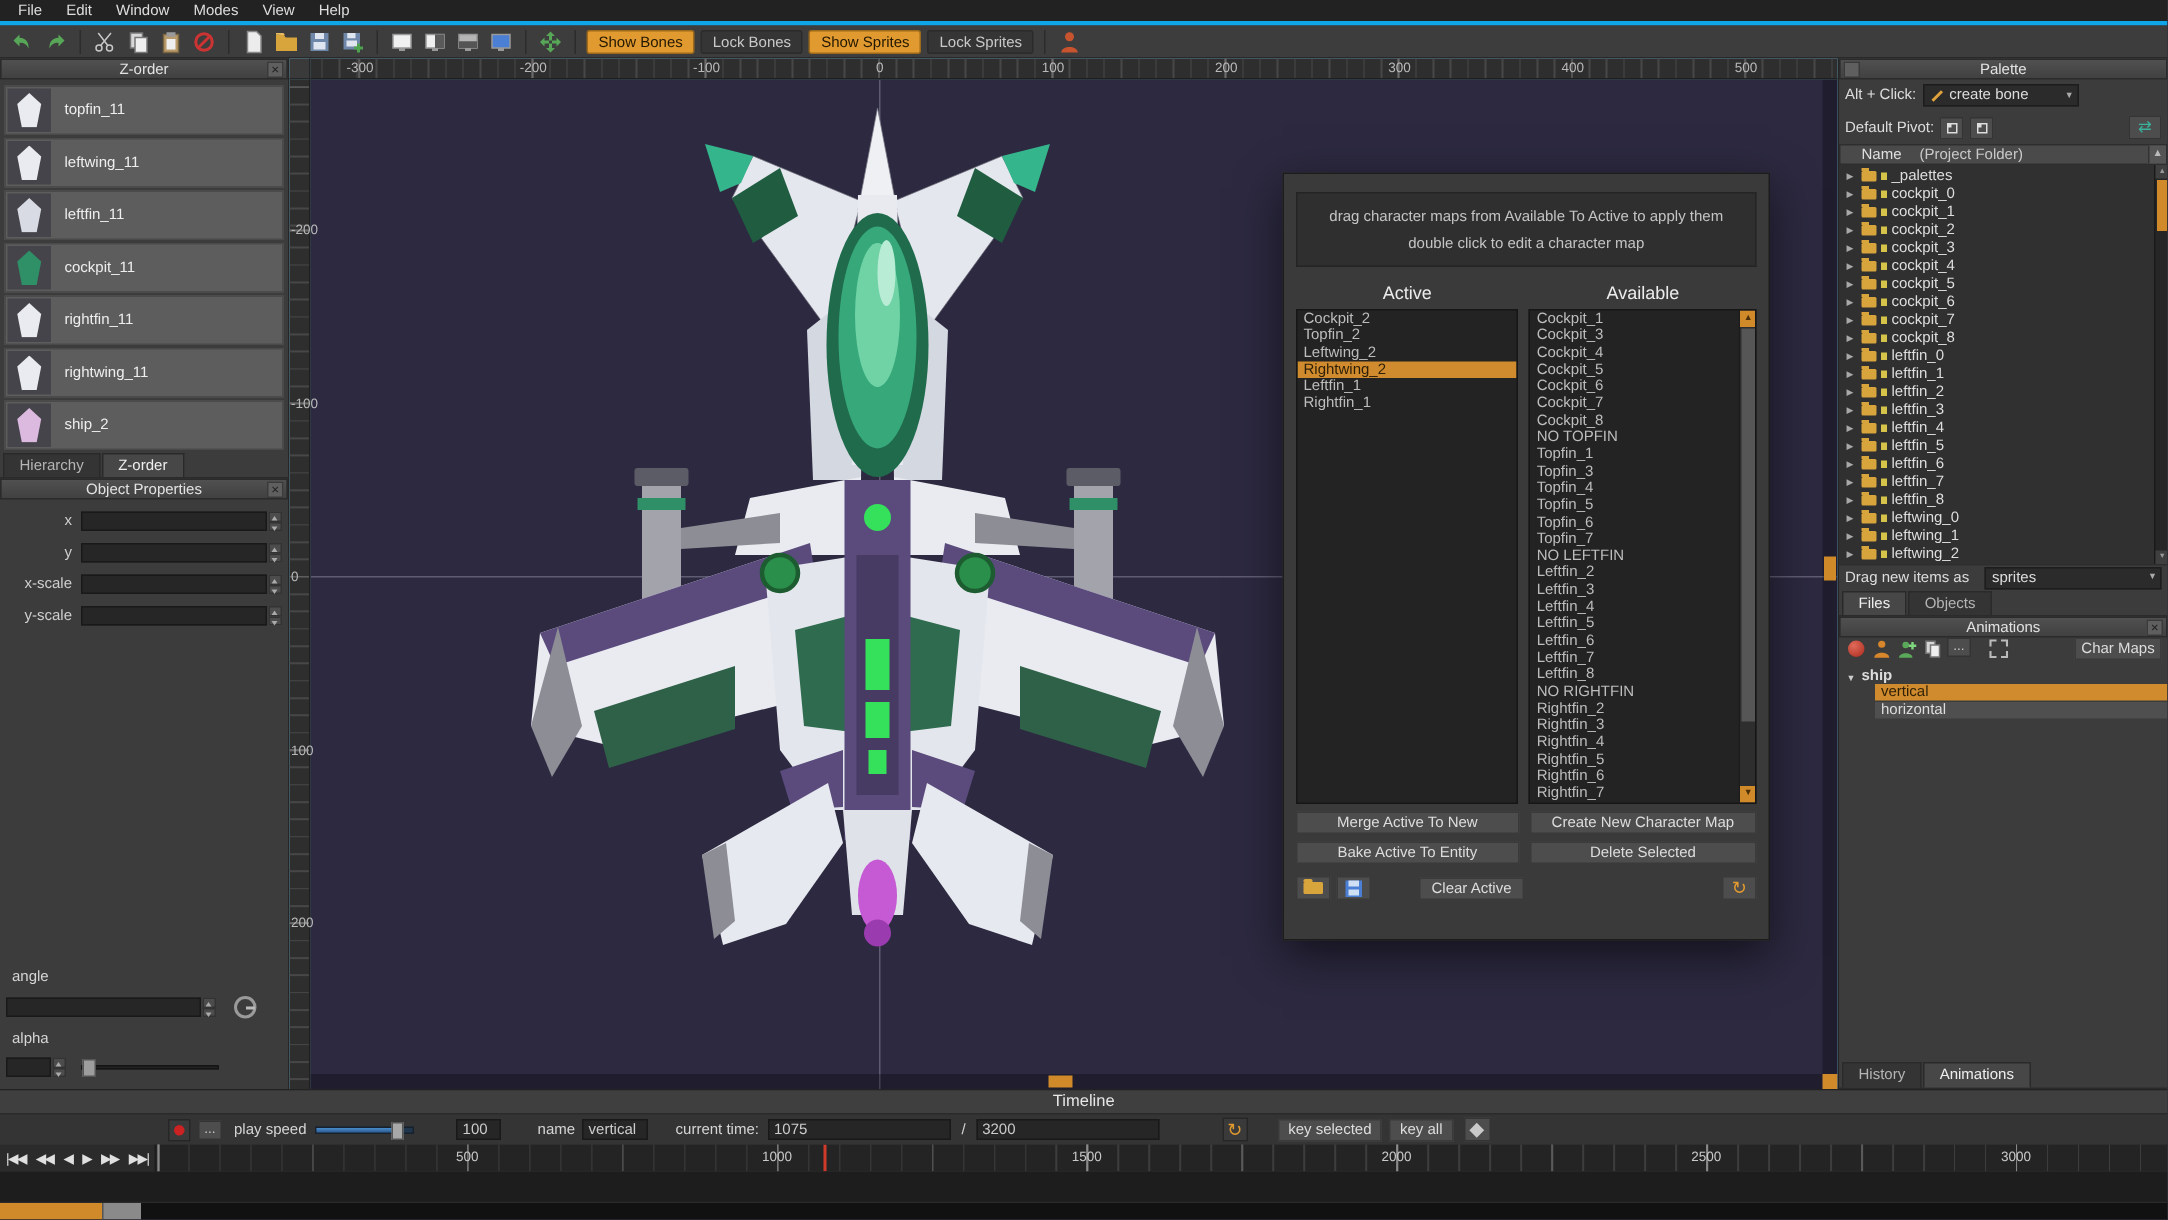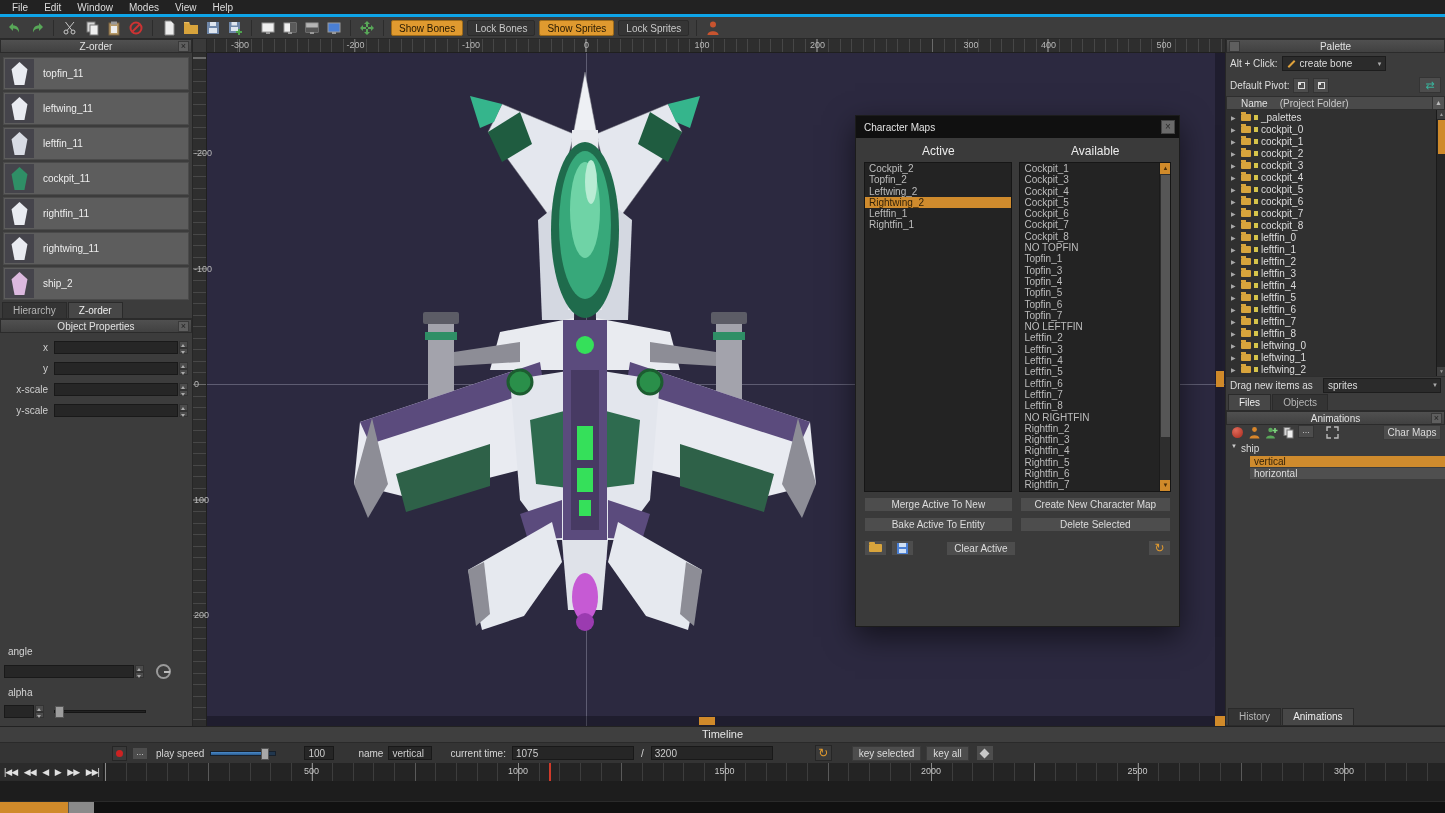--- a/index.html
+++ b/index.html
@@ -167,21 +167,21 @@
   .tree-scroll .thumb { position:absolute; left:1px; width:7px; top:10px; height:34px; background:#d08a2a; }
   .drag-row { height:17px; padding:0 4px; gap:5px; border-top:1px solid #2e2e2e; flex:0 0 auto; }
   .sprites-dd { width:118px; margin-left:auto; }
   .rp-tabs { height:18px; padding-top:1px; }
   .anim-toolbar { height:18px; display:flex; align-items:flex-start; gap:3px; padding:0 4px; flex:0 0 auto; }
   .aicon { width:14px; height:14px; display:flex; align-items:center; justify-content:center; }
   .red-ball { width:11px; height:11px; border-radius:50%; background:radial-gradient(circle at 35% 30%, #e06a5a, #a92a1d); }
   .dots-btn { width:16px; height:13px; background:#4d4d4d; border:1px solid #343434; color:#ccc; text-align:center; line-height:9px; font-size:9px; }
   .dots-btn::before { content:"..."; }
   .charmaps-btn { margin-left:auto; width:58px; }
-  .anim-entity-row { display:flex; align-items:flex-start; height:13px; padding-left:5px; gap:4px; flex:0 0 auto; }
+  .anim-entity-row { display:flex; align-items:flex-end; height:13px; padding-left:5px; gap:4px; flex:0 0 auto;font-weight:bold; }
   .tri-down { font-size:6px; color:#ccc; }
   .tri-down::before { content:"▼"; }
   .anim-list { flex:0 0 auto; }
   .anim-row { height:11px; line-height:11px; margin-left:24px; background:#4f4f4f; color:#ddd; padding-left:4px; font-size:10px; margin-bottom:1px; }
   .anim-row.selected { background:#cf8b2d; color:#2e1f08; }
   .rp-fill { flex:1; }
   .rp-bottom-tabs { height:18px; padding-left:2px; flex:0 0 auto;margin-top:29px; }
 
   
   .timeline { flex:0 0 87px; display:flex; flex-direction:column; border-top:1px solid #222; }
@@ -473,21 +473,21 @@
 
     <div class="canvas-area">
       <div class="ruler-corner"></div>
       <div class="ruler-h">
           <span class="ruler-label" style="left: 33px;">-300</span>
           <span class="ruler-label" style="left: 148.5px;">-200</span>
           <span class="ruler-label" style="left: 264px;">-100</span>
           <span class="ruler-label" style="left: 379.5px;">0</span>
           <span class="ruler-label" style="left: 495px;">100</span>
           <span class="ruler-label" style="left: 610.5px;">200</span>
-          <span class="ruler-label" style="left: 764px;">300</span>
+          <span class="ruler-label" style="left: 726px;">300</span>
           <span class="ruler-label" style="left: 841.5px;">400</span>
           <span class="ruler-label" style="left: 957px;">500</span>
         </div>
       <div class="ruler-v">
           <span class="ruler-label" style="top: 100px;">-200</span>
           <span class="ruler-label" style="top: 215.5px;">-100</span>
           <span class="ruler-label" style="top: 331px;">0</span>
           <span class="ruler-label" style="top: 446.5px;">100</span>
           <span class="ruler-label" style="top: 562px;">200</span>
         </div>
@@ -532,23 +532,23 @@
           <rect x="227" y="356" width="16" height="34" fill="#35e05a"></rect>
           <rect x="227" y="398" width="16" height="24" fill="#35e05a"></rect>
           <rect x="229" y="430" width="12" height="16" fill="#35e05a"></rect>
           <circle cx="235" cy="275" r="9" fill="#35e05a"></circle>
           <polygon points="212,470 258,470 252,540 218,540" fill="#dfe2e9"></polygon>
           <ellipse cx="235" cy="527" rx="13" ry="24" fill="#c65ad4"></ellipse>
           <circle cx="235" cy="552" r="9" fill="#9b3bb0"></circle>
         </svg>
 
         <div class="cm-dialog">
-          <div class="cm-titlebar">
-            <span class="cm-title">Character Maps</span>
-            <span class="cm-close"></span>
+          <div class="cm-hint">
+            <span>drag character maps from Available To Active to apply them</span>
+            <span>double click to edit a character map</span>
           </div>
           <div class="cm-heads">
             <span class="cm-head-l">Active</span>
             <span class="cm-head-r">Available</span>
           </div>
           <div class="cm-lists">
             <div class="cm-list left">
 
             <div class="cm-item">Cockpit_2</div>
                 <div class="cm-item">Topfin_2</div>

